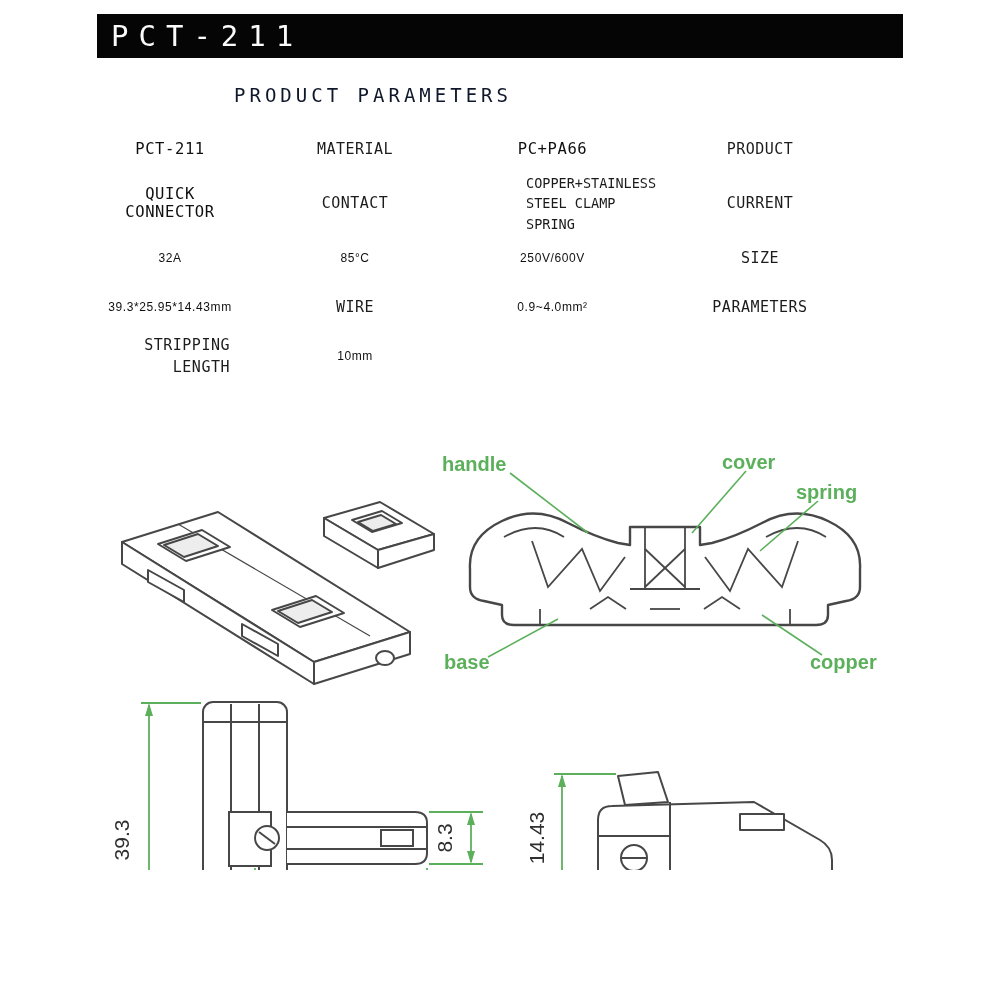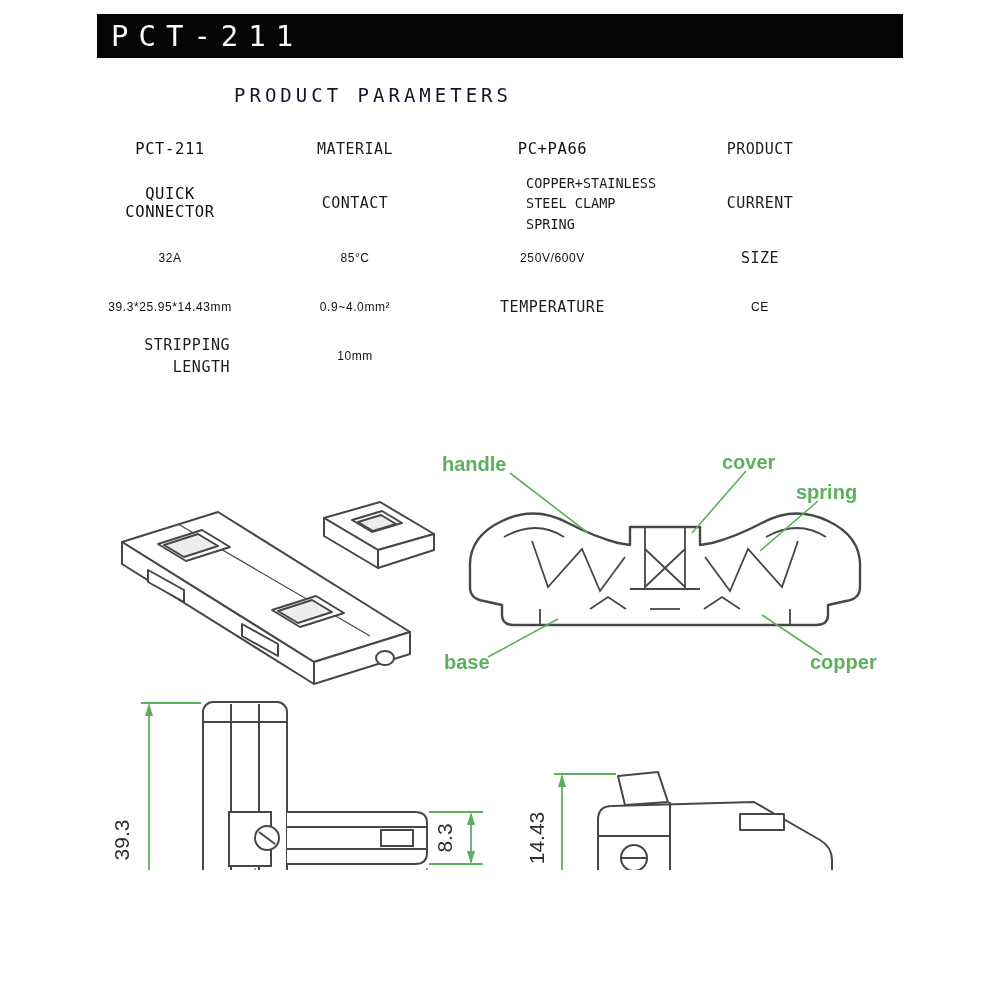--- a/index.html
+++ b/index.html
@@ -72,23 +72,23 @@
       </div>
 
     <div class="cell lbl">CURRENT</div>
     <div class="cell val">32A</div>
     <div class="cell val">85°C</div>
 
     <div class="cell val">250V/600V</div>
     <div class="cell lbl">SIZE</div>
     <div class="cell val">39.3*25.95*14.43mm</div>
 
+    <div class="cell lbl">WIRE</div>
     <div class="cell val">0.9~4.0mm²</div>
-    <div class="cell lbl">TEMPERATURE</div>
-    <div class="cell val">CE</div>
+    <div class="cell lbl">PARAMETERS</div>
 
     <div class="cell lbl lbl-left">STRIPPING LENGTH</div>
     <div class="cell val">10mm</div>
     <div class="cell lbl"></div>
     <div class="cell val"></div>
   </div>
 
   <div class="drawing d-iso">
     <svg width="340" height="212" viewBox="0 0 340 212">
       <g stroke="#474747" stroke-width="2" fill="#ffffff" stroke-linejoin="round">

